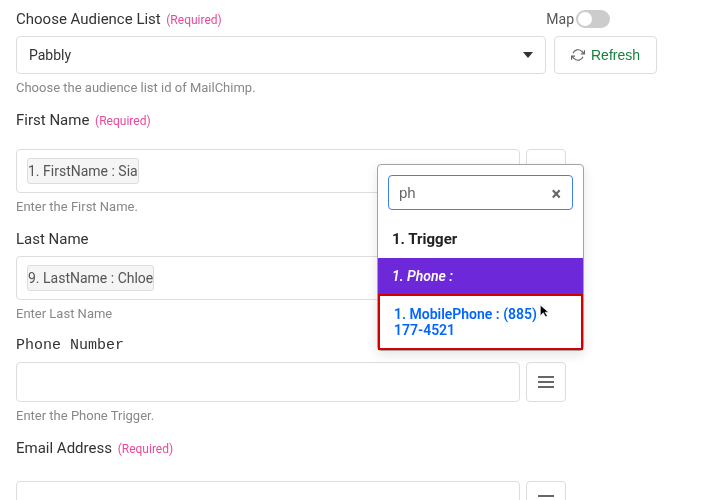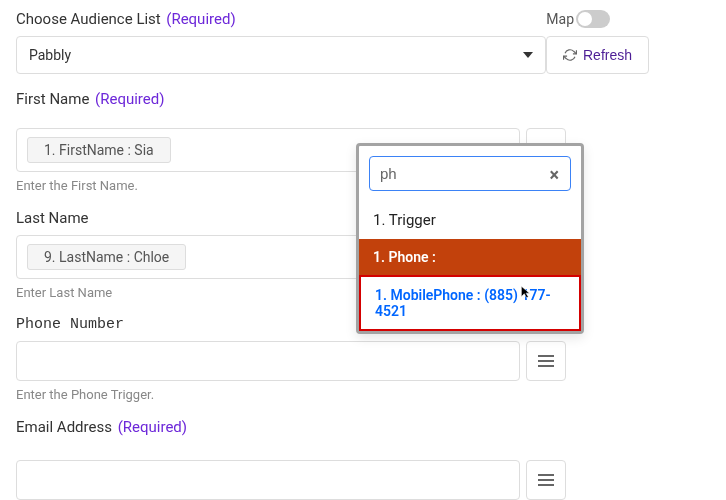--- a/index.html
+++ b/index.html
@@ -20,22 +20,22 @@
       justify-content: space-between;
       align-items: center;
       margin-bottom: 8px;
     }
     .field-label {
       font-size: 15px;
       color: #333;
       font-weight: 400;
     }
     .required {
-      color: #6d28d9;
-      font-size: 15px;
+      color: #ec4899;
+      font-size: 12px;
       font-weight: 400;
       margin-left: 2px;
     }
     .map-toggle-group {
       display: flex;
       align-items: center;
       gap: 2px;
       margin-right: 100px;
     }
     .map-label {
@@ -55,21 +55,21 @@
       position: absolute;
       width: 14px;
       height: 14px;
       background: #fff;
       border-radius: 50%;
       top: 2px;
       left: 2px;
     }
     .input-row {
       display: flex;
-      gap: 0;
+      gap: 8px;
       align-items: flex-start;
     }
     .select-input {
       flex: 1;
       border: 1px solid #ddd;
       border-radius: 4px;
       padding: 10px 12px;
       display: flex;
       justify-content: space-between;
       align-items: center;
@@ -85,21 +85,21 @@
     }
     .refresh-btn {
       border: 1px solid #ddd;
       border-radius: 4px;
       padding: 10px 16px;
       background: #fff;
       display: flex;
       align-items: center;
       gap: 6px;
       cursor: pointer;
-      color: #4c1d95;
+      color: #15803d;
       font-size: 14px;
     }
     .refresh-icon {
       width: 14px;
       height: 14px;
     }
     .hint {
       font-size: 13px;
       color: #888;
       margin-top: 6px;
@@ -124,21 +124,21 @@
       display: flex;
       align-items: center;
       background: #fff;
     }
     .tag {
       display: inline-flex;
       align-items: center;
       background: #f5f5f5;
       border: 1px solid #ddd;
       border-radius: 3px;
-      padding: 4px 16px;
+      padding: 4px 0;
       font-size: 14px;
       color: #555;
     }
     .hamburger-btn {
       width: 40px;
       border: 1px solid #ddd;
       border-radius: 4px;
       background: #fff;
       display: flex;
       align-items: center;
@@ -153,23 +153,23 @@
     .hamburger-icon span {
       display: block;
       width: 16px;
       height: 2px;
       background: #666;
     }
     .dropdown-popup {
       position: absolute;
       top: 45px;
       right: 8px;
-      width: 228px;
-      background: #fff;
-      border: 3px solid #a3a3a3;
+      width: 207px;
+      background: #fff;
+      border: 1px solid #a3a3a3;
       border-radius: 4px;
       box-shadow: 0 4px 12px rgba(0,0,0,0.1);
       z-index: 100;
     }
     .dropdown-search {
       padding: 10px;
     }
     .dropdown-search-input {
       width: 100%;
       border: 1.5px solid #3b82f6;
@@ -185,33 +185,34 @@
       right: 22px;
       top: 50%;
       transform: translateY(-50%);
       cursor: pointer;
       color: #666;
       font-size: 18px;
       font-weight: bold;
     }
     .dropdown-header {
       padding: 10px 14px;
-      font-weight: 400;
+      font-weight: 700;
       font-size: 15px;
       color: #222;
     }
     .dropdown-item {
       padding: 10px 14px;
       font-size: 14px;
       cursor: pointer;
     }
     .dropdown-item.selected {
-      background: #c2410c;
+      background: #6d28d9;
       color: #fff;
       font-weight: 600;
+      font-style: italic;
     }
     .dropdown-item.highlighted-red {
       border: 2px solid #d40000;
       color: #0066ff;
       font-weight: 600;
       margin: 0;
       position: relative;
     }
     .cursor {
       position: absolute;
@@ -242,20 +243,21 @@
       <span class="caret"></span>
     </div>
     <button class="refresh-btn">
       <svg class="refresh-icon" viewBox="0 0 24 24" fill="none" stroke="#666" stroke-width="2">
         <path d="M23 4v6h-6M1 20v-6h6"></path>
         <path d="M3.51 9a9 9 0 0114.85-3.36L23 10M1 14l4.64 4.36A9 9 0 0020.49 15"></path>
       </svg>
       <span>Refresh</span>
     </button>
   </div>
+  <div class="hint">Choose the audience list id of MailChimp.</div>
 </div>
 
 <div class="field-block">
   <div class="field-label" style="margin-bottom:20px;">
     <span>First Name</span>
     <span class="required">(Required)</span>
   </div>
   <div class="text-input-wrapper">
     <div class="text-input">
       <span class="tag">1. FirstName : Sia</span>

